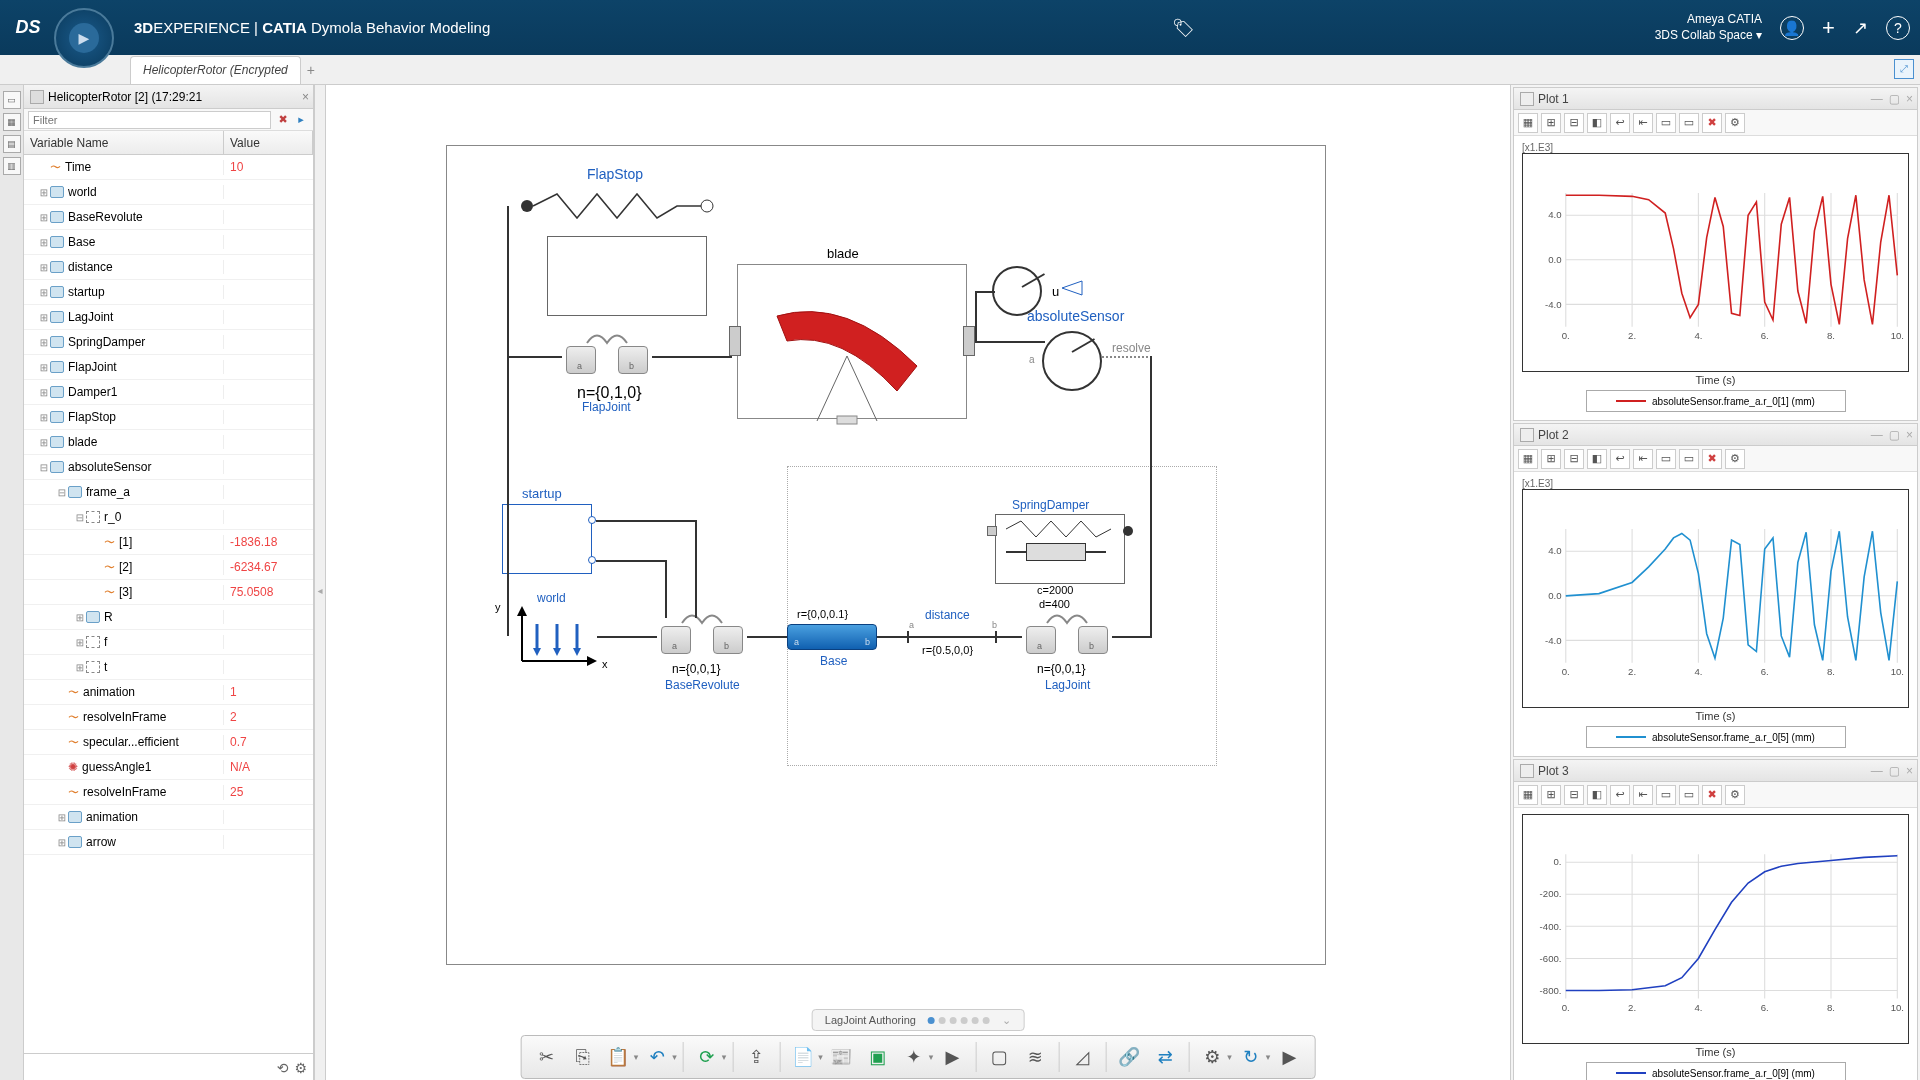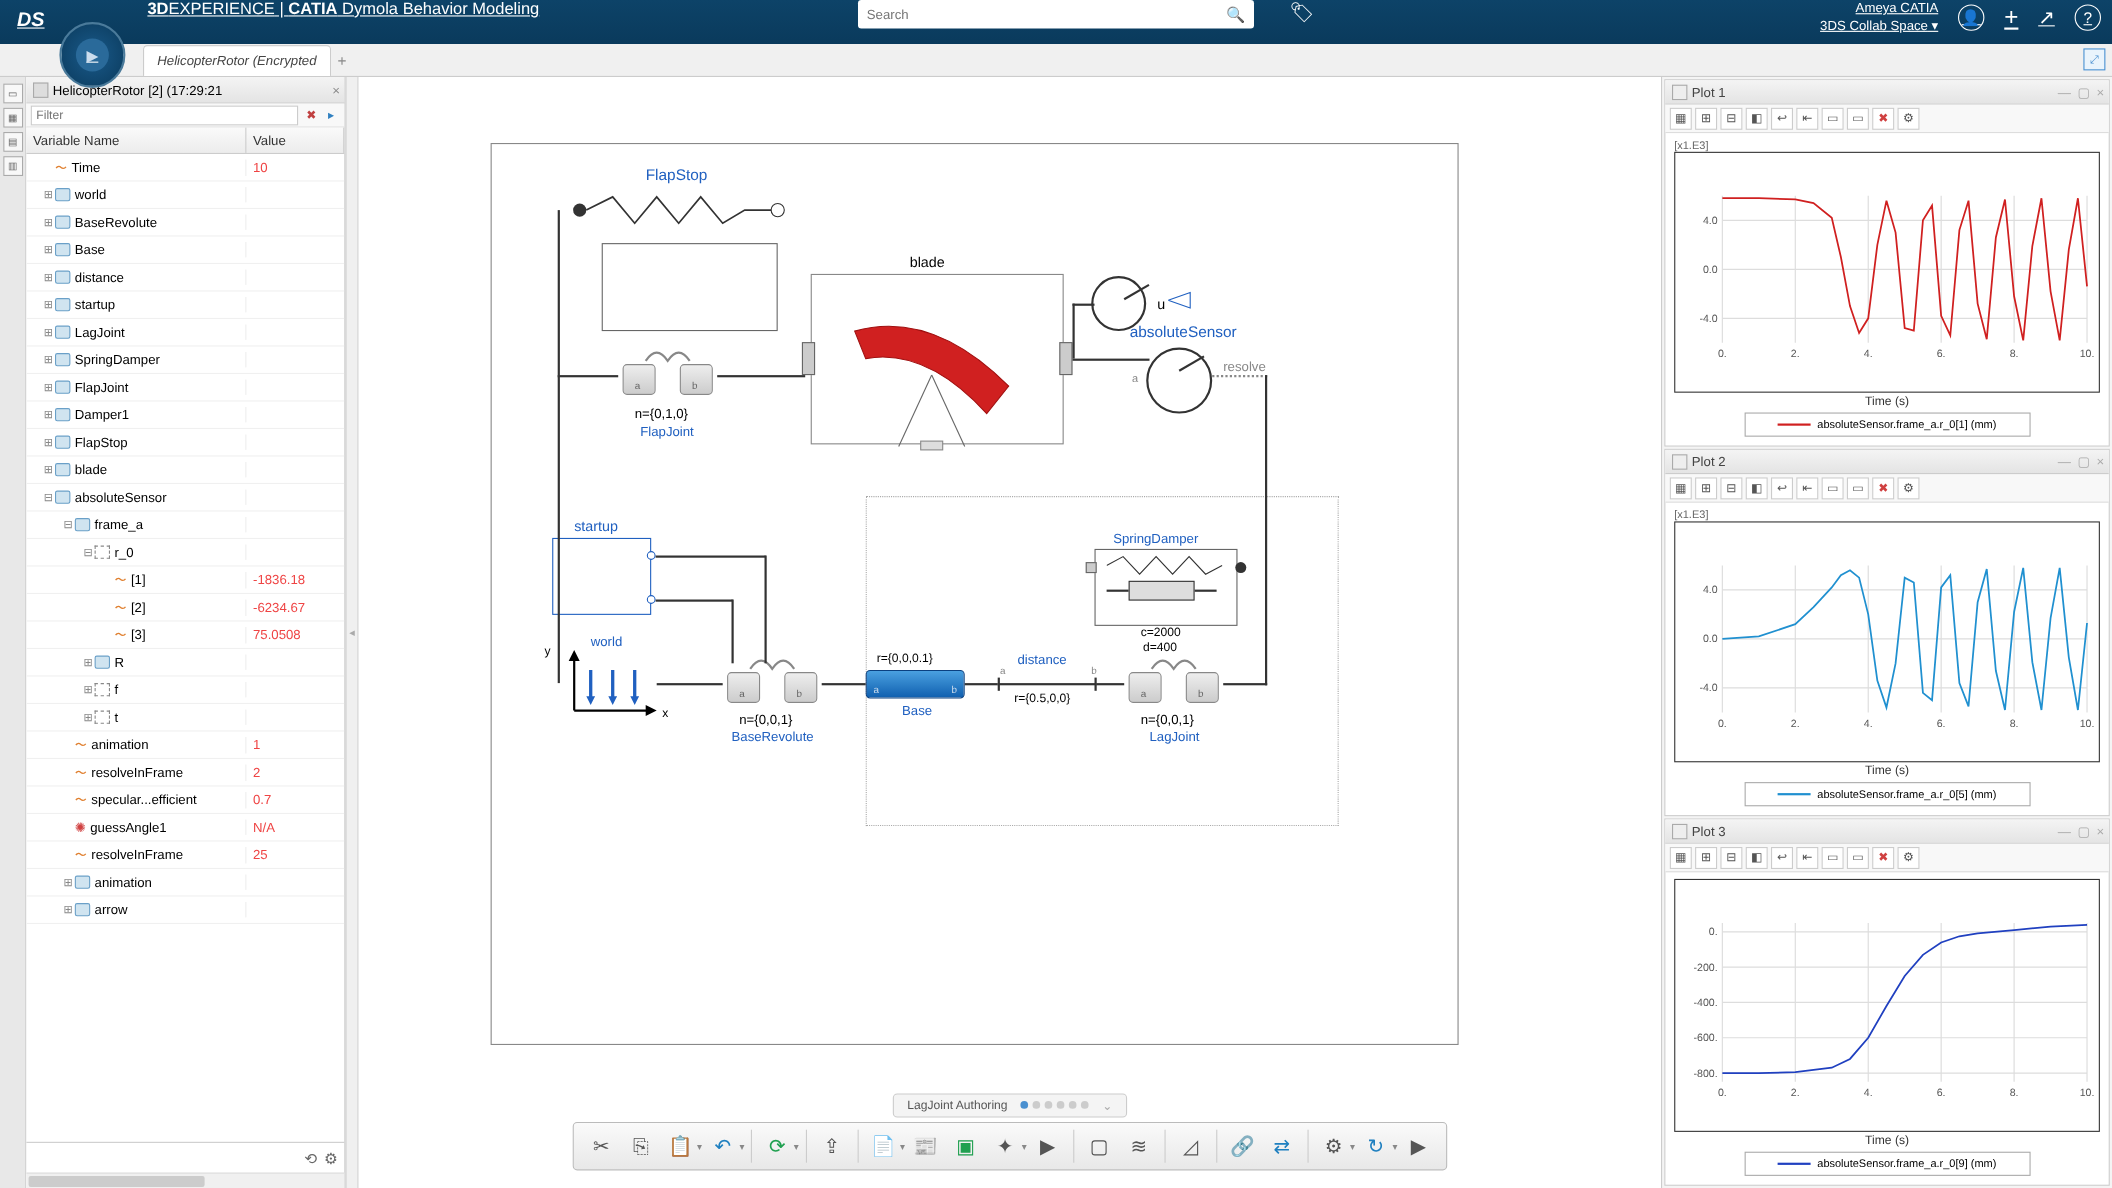--- a/index.html
+++ b/index.html
@@ -1,20 +1,20 @@
 <!DOCTYPE html>
 <html><head>
 <meta charset="utf-8">
 <style>
 * { margin:0; padding:0; box-sizing:border-box; font-family:Arial,Helvetica,sans-serif; }
 body { width:1920px; height:1080px; overflow:hidden; background:#fff; transform-origin:top left; }
 
 
 
-.header { height:40px; background:linear-gradient(#0d4368,#0a3a5c); color:#fff; display:flex; align-items:flex-start; padding:0 10px; position:relative;text-decoration:underline; }
+.header { height:55px; background:linear-gradient(#0d4368,#0a3a5c); color:#fff; display:flex; align-items:center; padding:0 10px; position:relative; }
 .logo { width:36px; height:36px; display:flex; align-items:center; justify-content:center; font-weight:bold; font-style:italic; color:#fff; font-size:18px; }
 .compass { width:60px; height:60px; border-radius:50%; background:radial-gradient(#1a5a8a,#0a3a5c); margin-left:8px; margin-top:20px; border:2px solid #4a7a9a; position:relative; z-index:10; display:flex; align-items:center; justify-content:center; }
 .compass-inner { width:30px; height:30px; border-radius:50%; background:#2a6a9a; display:flex; align-items:center; justify-content:center; color:#cde; font-size:14px; }
 .header-title { margin-left:20px; font-size:15px; }
 .header-title b { font-weight:bold; }
 .search-box { position:absolute; left:50%; transform:translateX(-50%); width:360px; height:26px; background:#fff; border-radius:3px; display:flex; align-items:center; padding:0 8px; }
 .search-box input { flex:1; border:none; outline:none; font-size:12px; color:#666; }
 .search-icon { color:#666; font-size:14px; }
 .tag-icon { color:#fff; margin-left:12px; font-size:18px; position:absolute; left:calc(50% + 200px); }
 .header-right { margin-left:auto; display:flex; align-items:center; gap:18px; font-size:12px; }
@@ -106,24 +106,20 @@
 <div class="header">
   <div class="logo">
       <span>DS</span>
     </div>
   <div class="compass">
       <div class="compass-inner">▶</div>
     </div>
   <div class="header-title">
     <b>3D</b><span>EXPERIENCE</span><span> | </span><b>CATIA</b><span> Dymola Behavior Modeling</span>
   </div>
-  <div class="search-box">
-    <input placeholder="Search" style="">
-    <span class="search-icon">🔍</span>
-  </div>
   <span class="tag-icon">🏷</span>
   <div class="header-right">
     <div class="user-block">
       <div>Ameya CATIA</div>
       <div><span>3DS Collab Space</span> ▾</div>
     </div>
     <div class="hr-icon">👤</div>
     <div style="font-size:22px;">+</div>
     <div style="font-size:18px;">↗</div>
     <div class="hr-icon">?</div>
@@ -456,21 +452,21 @@
         <div class="jb a">
             <span style="font-size:9px;position:absolute;bottom:2px;left:10px;color:#666">a</span>
           </div>
         <div class="jb b">
             <span style="font-size:9px;position:absolute;bottom:2px;left:10px;color:#666">b</span>
           </div>
         <svg style="position:absolute;left:20px;top:-8px;width:50px;height:20px;">
             <path d="M5,15 Q15,0 25,15 Q35,0 45,15" stroke="#888" fill="none" stroke-width="2"></path>
           </svg>
       </div>
-      <div class="d-label d-label-k" style="left:130px;top:238px;font-size:12px;">n={0,1,0}</div>
+      <div class="d-label d-label-k" style="left:130px;top:238px;font-size:16px;">n={0,1,0}</div>
       <div class="d-label" style="left:135px;top:254px;font-size:12px;">FlapJoint</div>
 
       <div class="d-label d-label-k" style="left:380px;top:100px;font-size:13px;">blade</div>
       <div class="d-box" style="left:290px;top:118px;width:230px;height:155px;"></div>
 
       <svg class="blade-shape" style="left:300px;top:150px;width:200px;height:130px;position:absolute;">
         <path d="M30,20 Q100,0 170,70 L150,95 Q95,35 40,45 Z" fill="#d02020" stroke="#a01010"></path>
         <line x1="100" y1="60" x2="70" y2="125" stroke="#666"></line>
         <line x1="100" y1="60" x2="130" y2="125" stroke="#666"></line>
         <rect x="90" y="120" width="20" height="8" fill="#ddd" stroke="#888"></rect>

